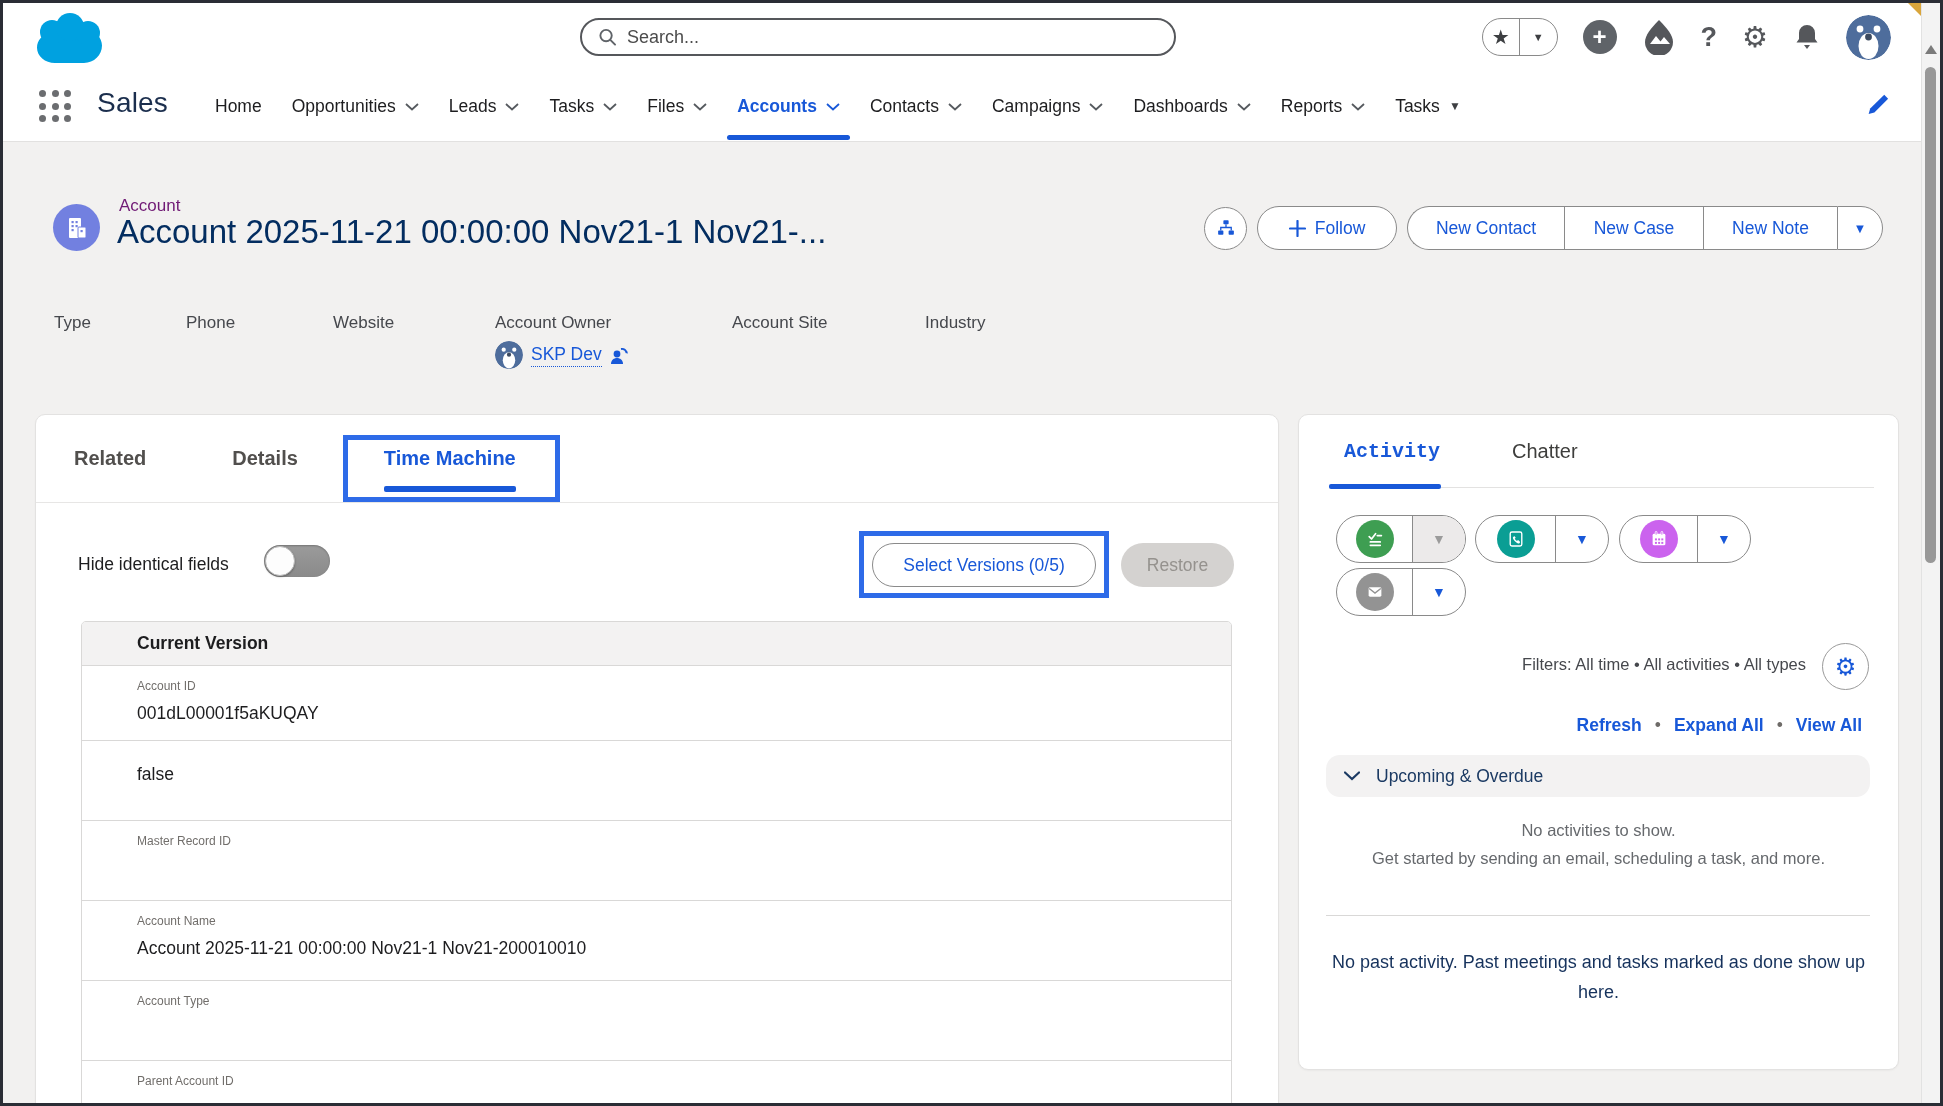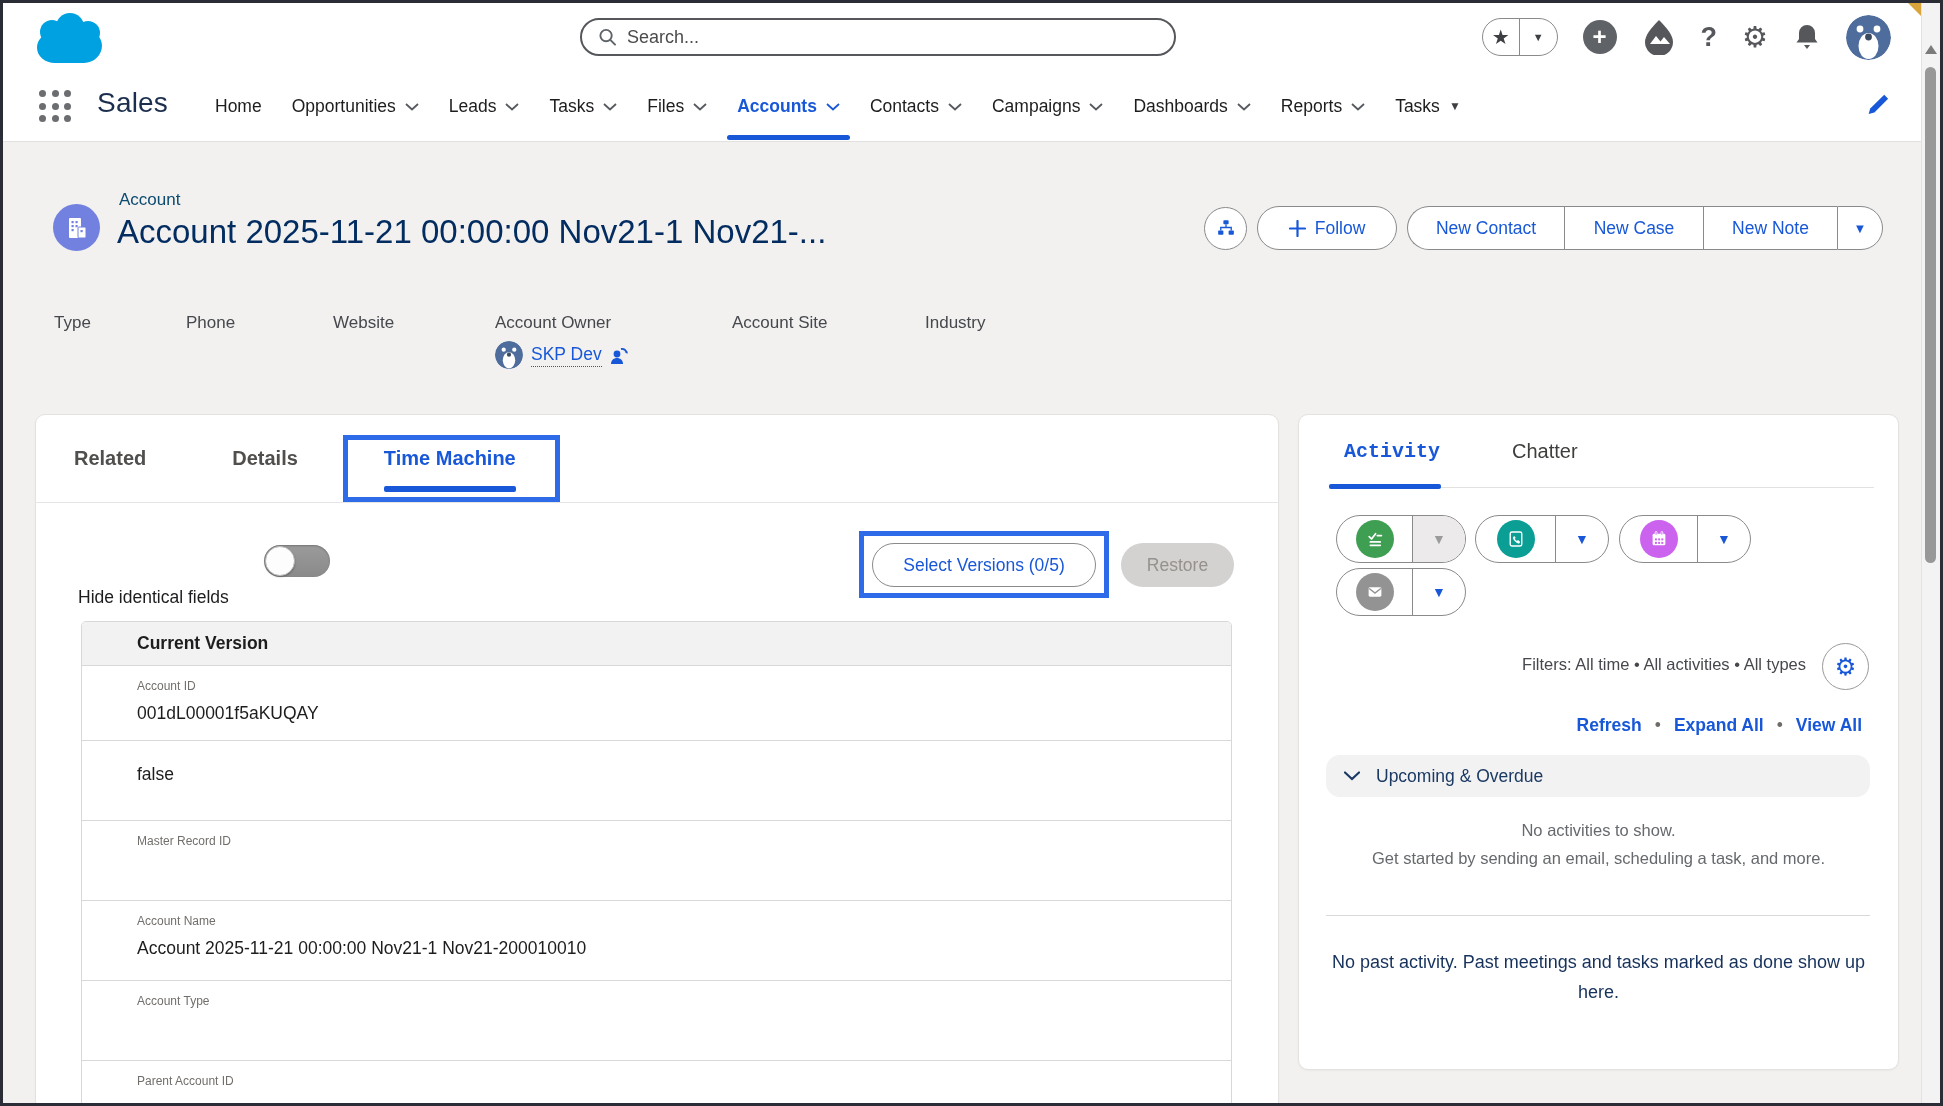--- a/index.html
+++ b/index.html
@@ -43,21 +43,21 @@
     font-size:17.5px; color:#1d1d1f; cursor:default; }
   .nav-item svg { margin-top:2px; }
   .nav-item.active { color:#1858d8; font-weight:bold; }
   .nav-item.active::after { content:""; position:absolute; left:-10px; right:-10px; bottom:2px;
     height:5px; background:#1858d8; border-radius:3px; }
   .nav-pencil { position:absolute; right:30px; top:22px; }
   
   .content { position:absolute; top:140px; left:0; right:19px; bottom:0; background:#f2f1f0; }
   .acct-icon { position:absolute; left:50px; top:61px; width:47px; height:47px; border-radius:50%;
     background:#7280e0; display:flex; align-items:center; justify-content:center; }
-  .entity-label { position:absolute; left:116px; top:47px; font-size:17px; color:#0c4a6e; }
+  .entity-label { position:absolute; left:116px; top:53px; font-size:17px; color:#701a75; }
   .page-title { position:absolute; left:114px; top:70px; font-size:33px; color:#032d60; }
   .actions { position:absolute; right:38px; top:63px; height:44px; display:flex; gap:10px; align-items:center; }
   .circle-btn { width:43px; height:43px; border-radius:50%; border:1.5px solid #8a8a8a; background:#fff;
     display:flex; align-items:center; justify-content:center; }
   .btn { height:44px; border:1.5px solid #8a8a8a; background:#fff; color:#1858d8;
     font-size:17.5px; display:flex; align-items:center; justify-content:center; }
   .btn.follow { width:140px; border-radius:22px; gap:9px; }
   .btn-group { display:flex; height:44px; }
   .btn-group .btn { border-radius:0; border-right-width:0; }
   .btn-group .btn:first-child { border-radius:22px 0 0 22px; }
@@ -78,21 +78,21 @@
   .tabs-row { position:absolute; left:38px; top:0; height:87px; display:flex; gap:86px; align-items:center; }
   .tab { position:relative; font-size:20px; font-weight:bold; color:#514f4d; height:87px;
     display:flex; align-items:center; }
   .tab.active { color:#1858d8; }
   .tab.active::after { content:""; position:absolute; left:0; right:0; bottom:10px; height:6px;
     background:#1858d8; border-radius:2px; }
   .tabs-divider { position:absolute; left:0; right:0; top:87px; height:1px; background:#e7e6e5; }
   .anno { position:absolute; border:5px solid #2e6be8; }
   .anno-tm { left:307px; top:20px; width:217px; height:67px; }
   .anno-sv { left:823px; top:116px; width:250px; height:67px; }
-  .hide-fields { position:absolute; left:42px; top:139px; font-size:17.5px; color:#1d1d1f;margin-top:33px; }
+  .hide-fields { position:absolute; left:42px; top:139px; font-size:17.5px; color:#1d1d1f; }
   .toggle { position:absolute; left:228px; top:130px; width:66px; height:32px; border-radius:16px;
     background:linear-gradient(#9b9b9b,#8a8a8a); box-shadow:inset 0 1px 2px rgba(0,0,0,.25); }
   .toggle .knob { position:absolute; left:1px; top:1px; width:30px; height:30px; border-radius:50%;
     background:#fdfdfd; border:1px solid #b9b9b9; box-shadow:0 1px 2px rgba(0,0,0,.3); }
   .btn-selectv { position:absolute; left:836px; top:128px; width:224px; height:44px; border-radius:22px; }
   .btn-restore { position:absolute; left:1085px; top:128px; width:113px; height:44px; border-radius:22px;
     background:#d4d2d0; color:#95928e; font-size:17.5px; display:flex; align-items:center; justify-content:center; border:none; }
   .tm-table { position:absolute; left:45px; top:206px; width:1151px; border:1px solid #d9d8d7;
     border-radius:5px; overflow:hidden; background:#fff; }
   .tm-head { height:44px; background:#f3f2f2; border-bottom:1px solid #d9d8d7; font-size:17.5px;

